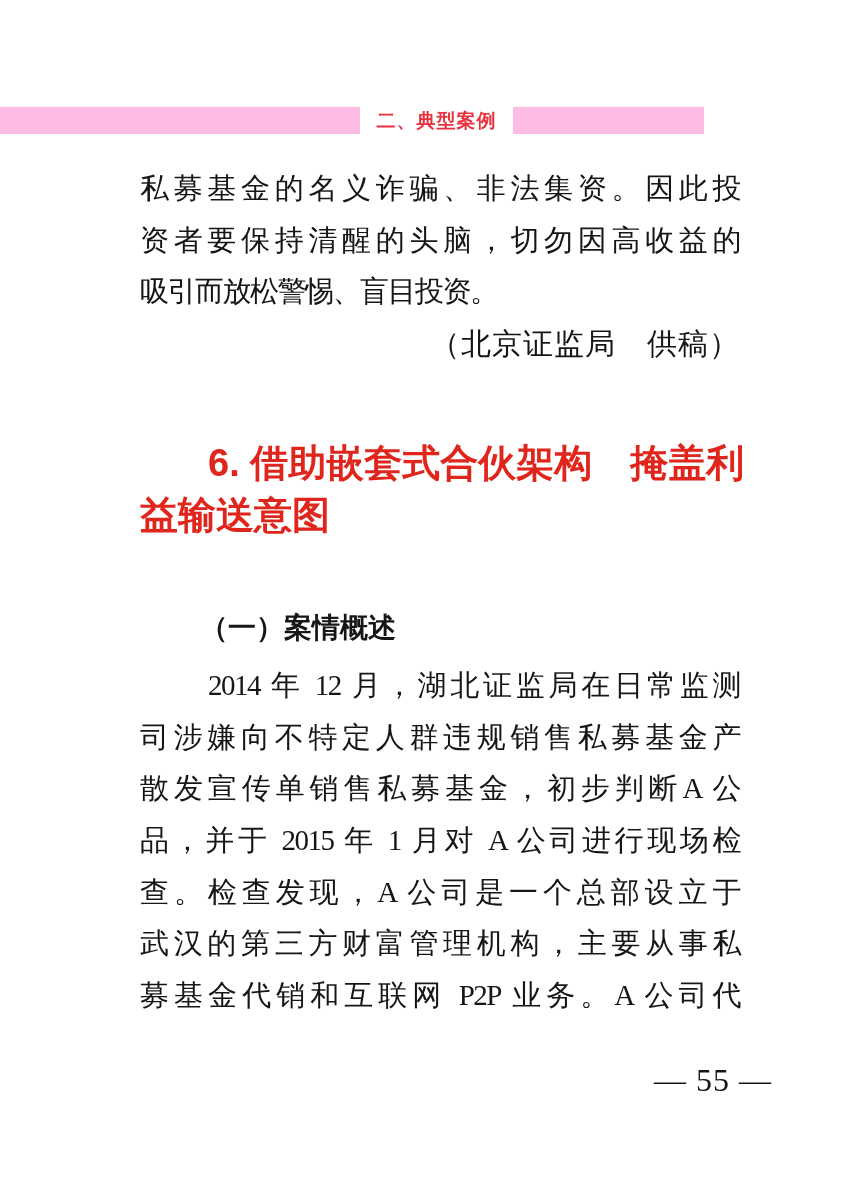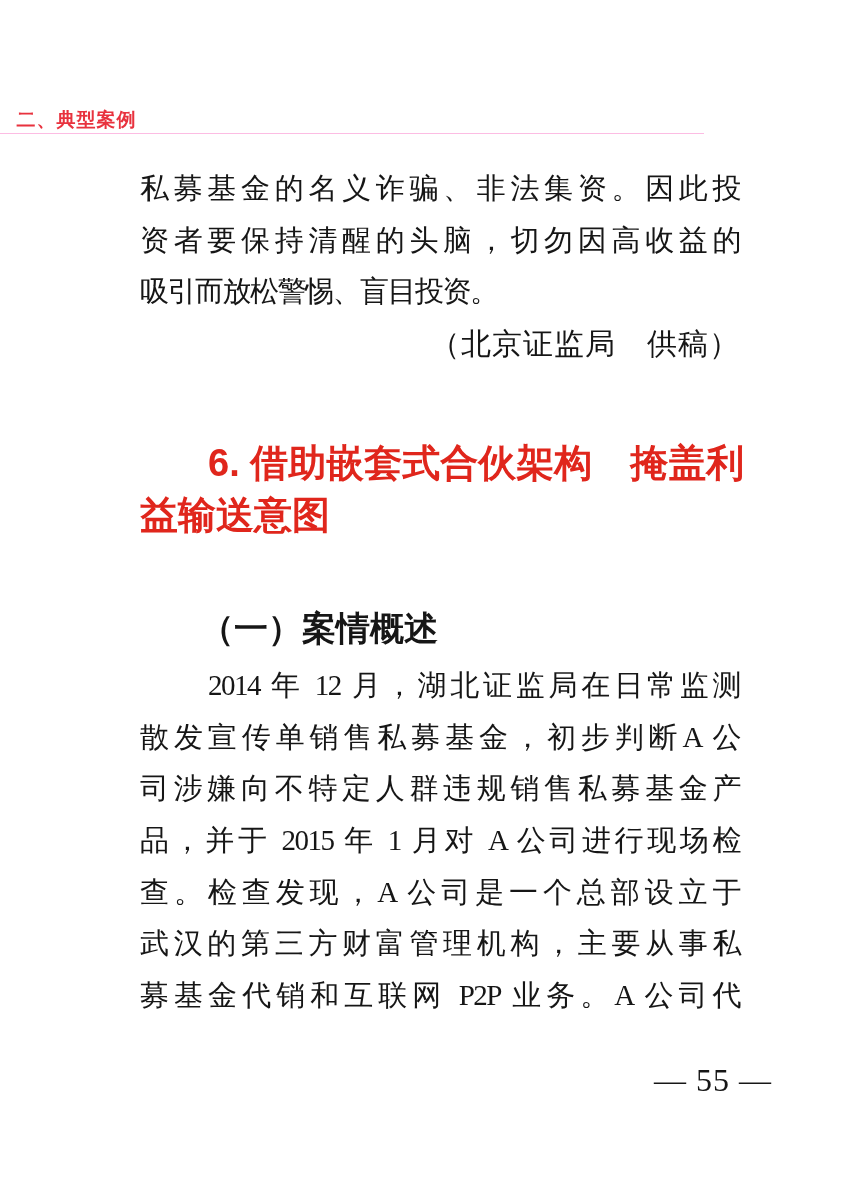--- a/index.html
+++ b/index.html
@@ -17,21 +17,20 @@
     font-family: "Liberation Serif", "DejaVu Serif", serif;
   }
   
   .band {
     position: absolute;
     top: 107px;
     left: 0;
     width: 704px;
     height: 27px;
     display: flex;
-    flex-direction: column;
   }
   .band-left  { width: 360px; background: #fcbce3; }
   .band-gap   { width: 153px; background: #ffffff; display: flex; align-items: center; justify-content: center; }
   .band-right { flex: 1; background: #fcbce3; }
   .chapter-label {
     font-family: "Liberation Sans", "DejaVu Sans", sans-serif;
     font-weight: bold;
     font-size: 19px;
     letter-spacing: 1px;
     color: #e8323e;
@@ -69,21 +68,21 @@
     color: #e0261c;
     font-size: 38px;
     line-height: 52px;
   }
   .h-line { white-space: nowrap; }
   .h-line.indent { text-indent: 68px; }
   .subsection-heading {
     margin: 64px 0 0 0;
     font-family: "Liberation Sans", "DejaVu Sans", sans-serif;
     font-weight: bold;
-    font-size: 34px;
+    font-size: 28px;
     line-height: 46px;
     color: #161616;
     text-indent: 60px;
     white-space: nowrap;
   }
   .case-para { margin-top: 9px; }
   .page-number {
     position: absolute;
     top: 1066px;
     right: 94px;
@@ -118,22 +117,22 @@
 
     <h2 class="section-heading">
       <div class="h-line indent">6. 借助嵌套式合伙架构　掩盖利</div>
       <div class="h-line">益输送意图</div>
     </h2>
 
     <h3 class="subsection-heading">（一）案情概述</h3>
 
     <div class="para case-para">
       <div class="bline indent">2014 年 12 月，湖北证监局在日常监测</div>
+      <div class="bline">司涉嫌向不特定人群违规销售私募基金产</div>
       <div class="bline">散发宣传单销售私募基金，初步判断A 公</div>
-      <div class="bline">司涉嫌向不特定人群违规销售私募基金产</div>
       <div class="bline">品，并于 2015 年 1 月对 A 公司进行现场检</div>
       <div class="bline">查。检查发现，A 公司是一个总部设立于</div>
       <div class="bline">武汉的第三方财富管理机构，主要从事私</div>
       <div class="bline">募基金代销和互联网 P2P 业务。A 公司代</div>
     </div>
 
   </div>
 
   <div class="page-number">— 55 —</div>
 

